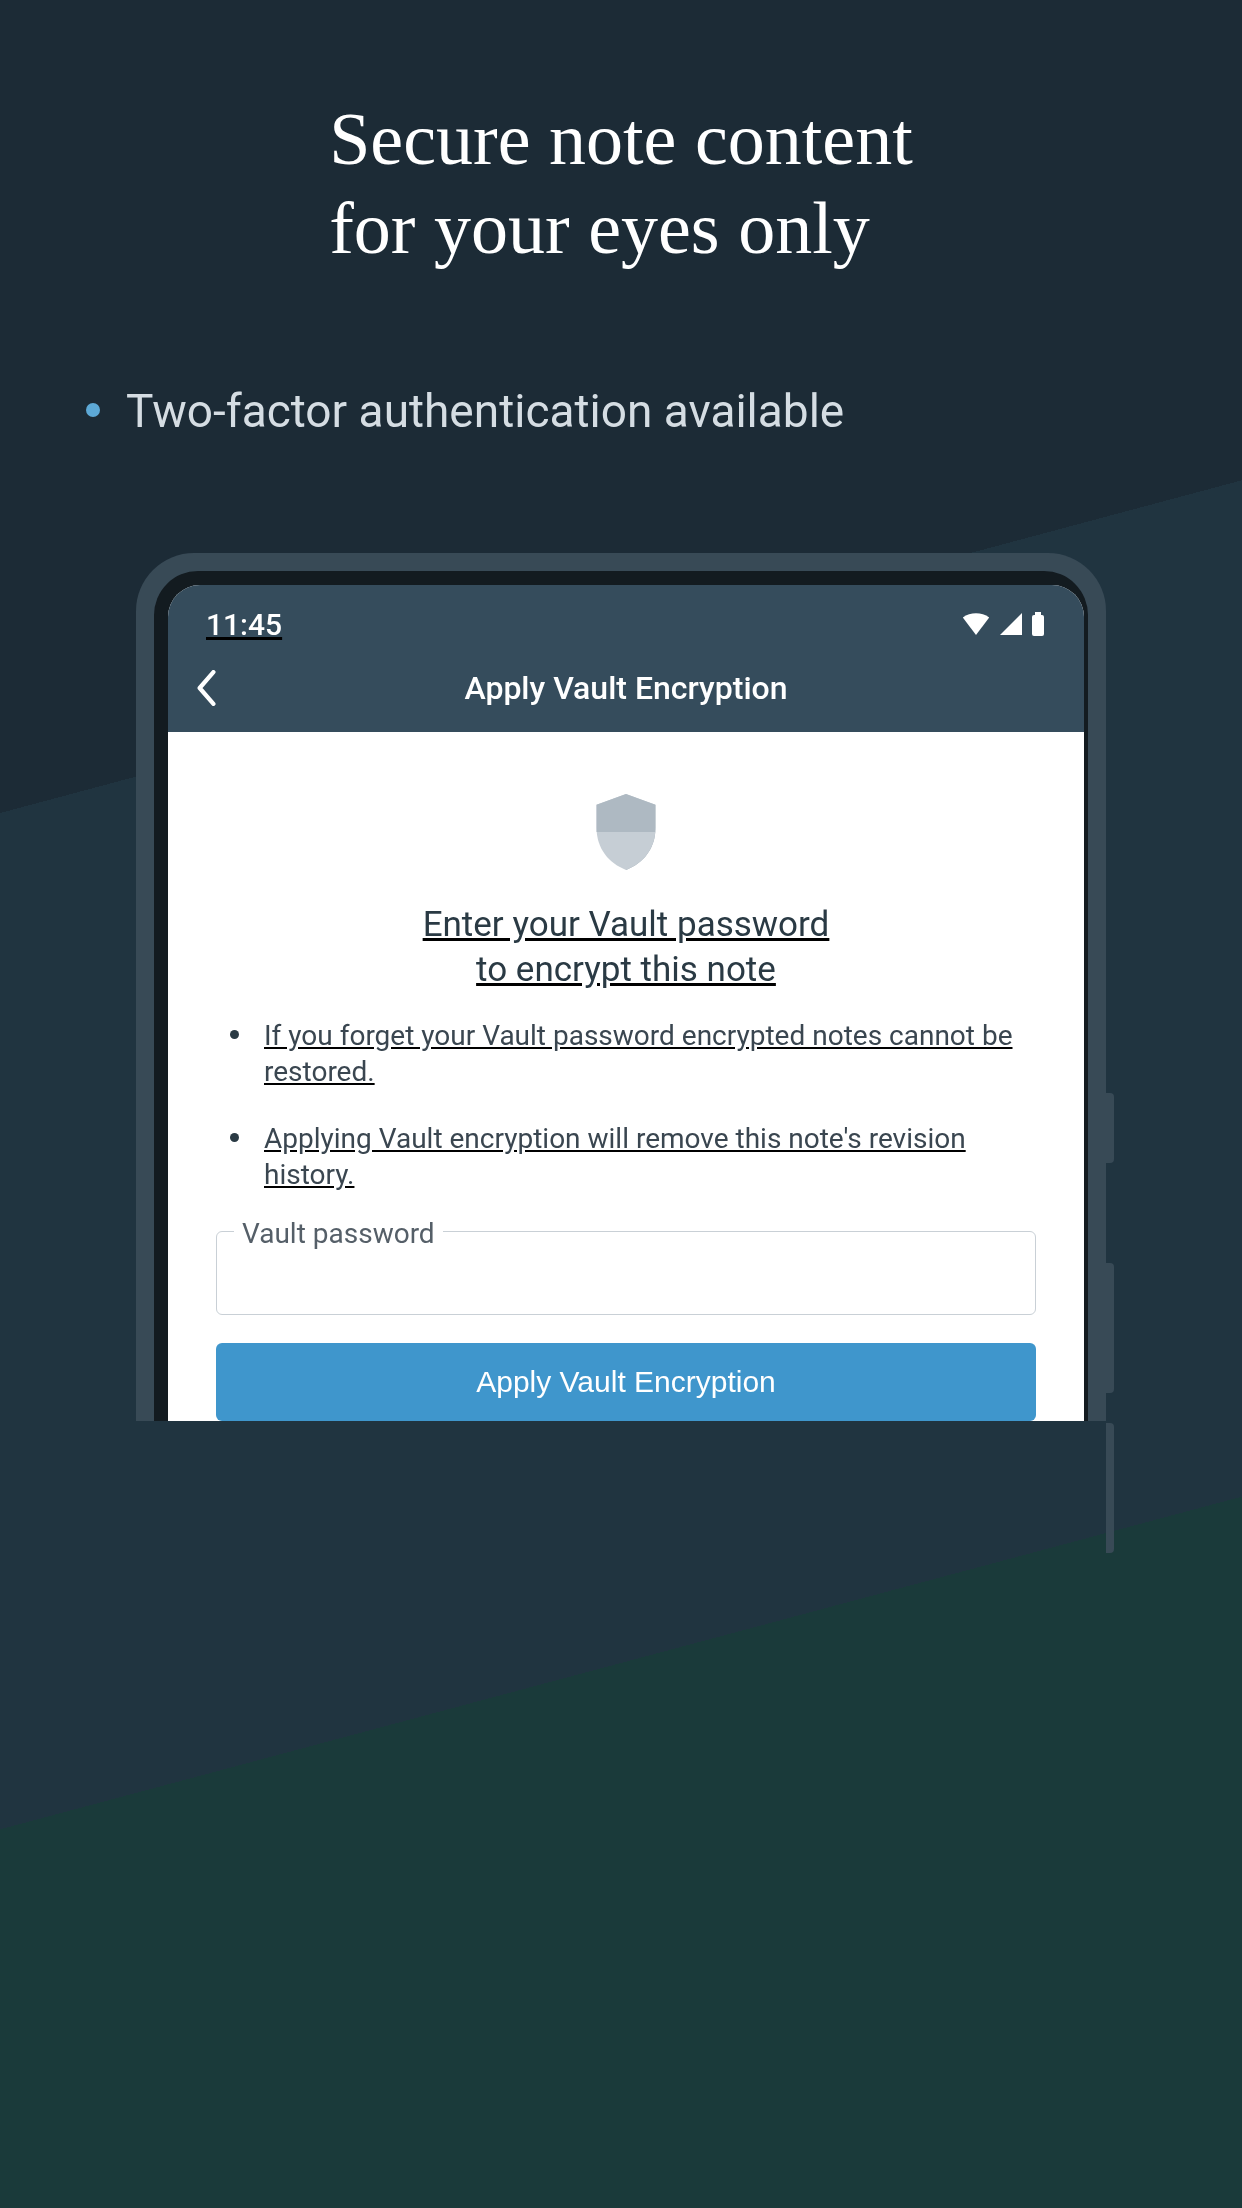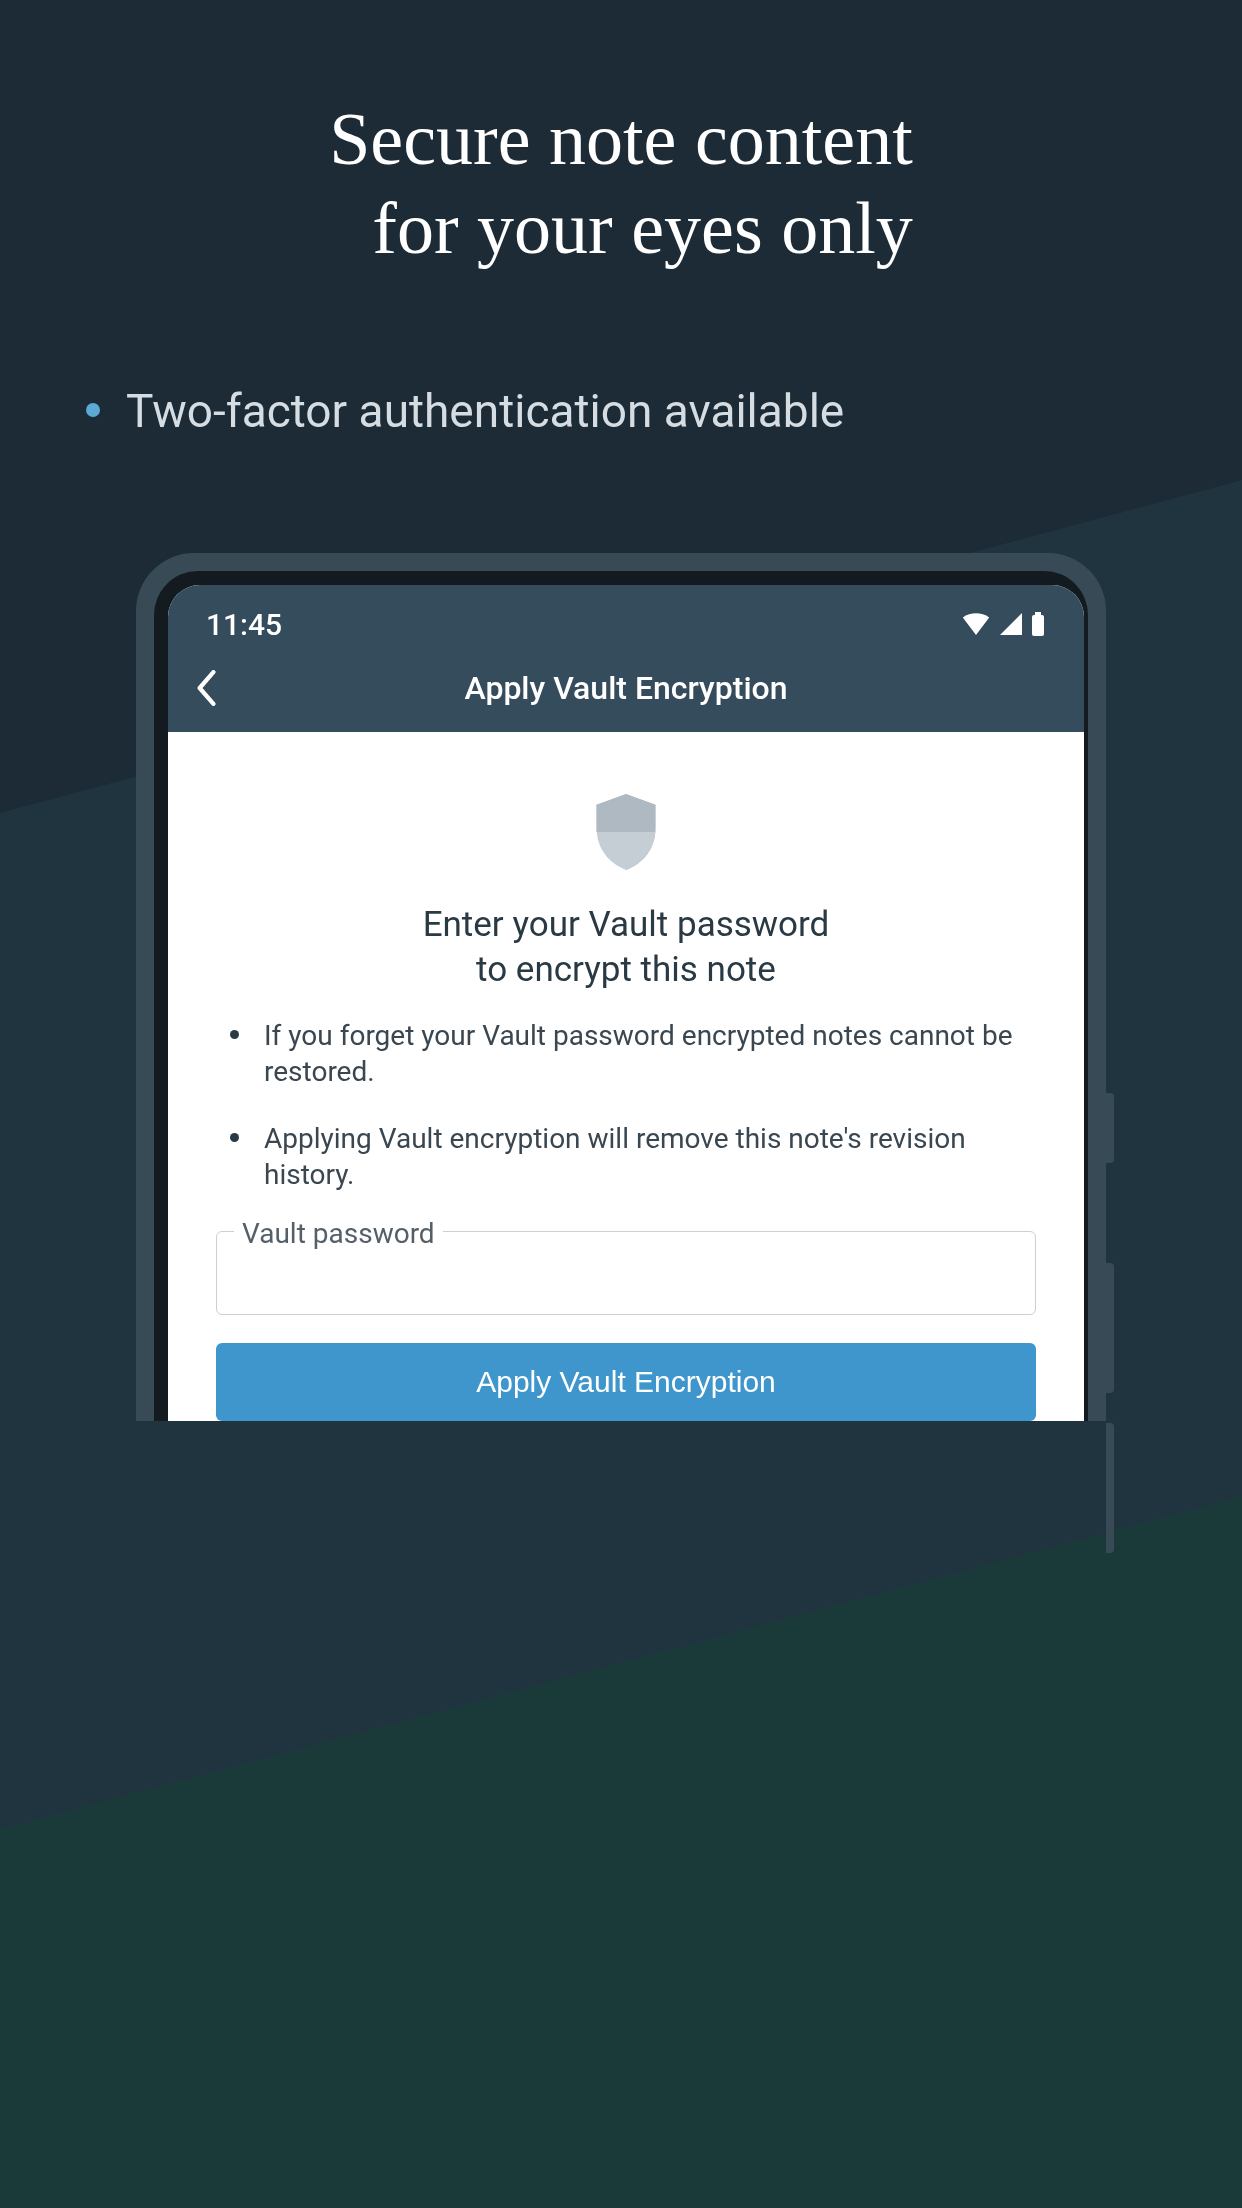--- a/index.html
+++ b/index.html
@@ -21,21 +21,21 @@
     display: flex;
     flex-direction: column;
     align-items: center;
     padding-top: 95px;
   }
   .hero-title {
     font-family: Georgia, "Times New Roman", serif;
     color: #ffffff;
     font-size: 74px;
     font-weight: 400;
-    text-align: right;
+    text-align: left;
     line-height: 1.2;
   }
   .hero-title .line { display: block; }
   .feature-list {
     margin-top: 110px;
     padding: 0 80px 0 120px;
     list-style: none;
     width: 100%;
     margin-left: 12px;
   }
@@ -62,20 +62,21 @@
     width: 970px;
     background: #384a56;
     border-radius: 58px 58px 0 0;
     padding: 18px 18px 0 18px;
     position: relative;
   }
   .phone-inner {
     background: #131b20;
     border-radius: 44px 44px 0 0;
     padding: 14px 4px 0 14px;
+    text-decoration: underline;
   }
   .screen {
     background: #ffffff;
     border-radius: 32px 32px 0 0;
     overflow: hidden;
     position: relative;
   }
   .side-button {
     position: absolute;
     right: -8px;

